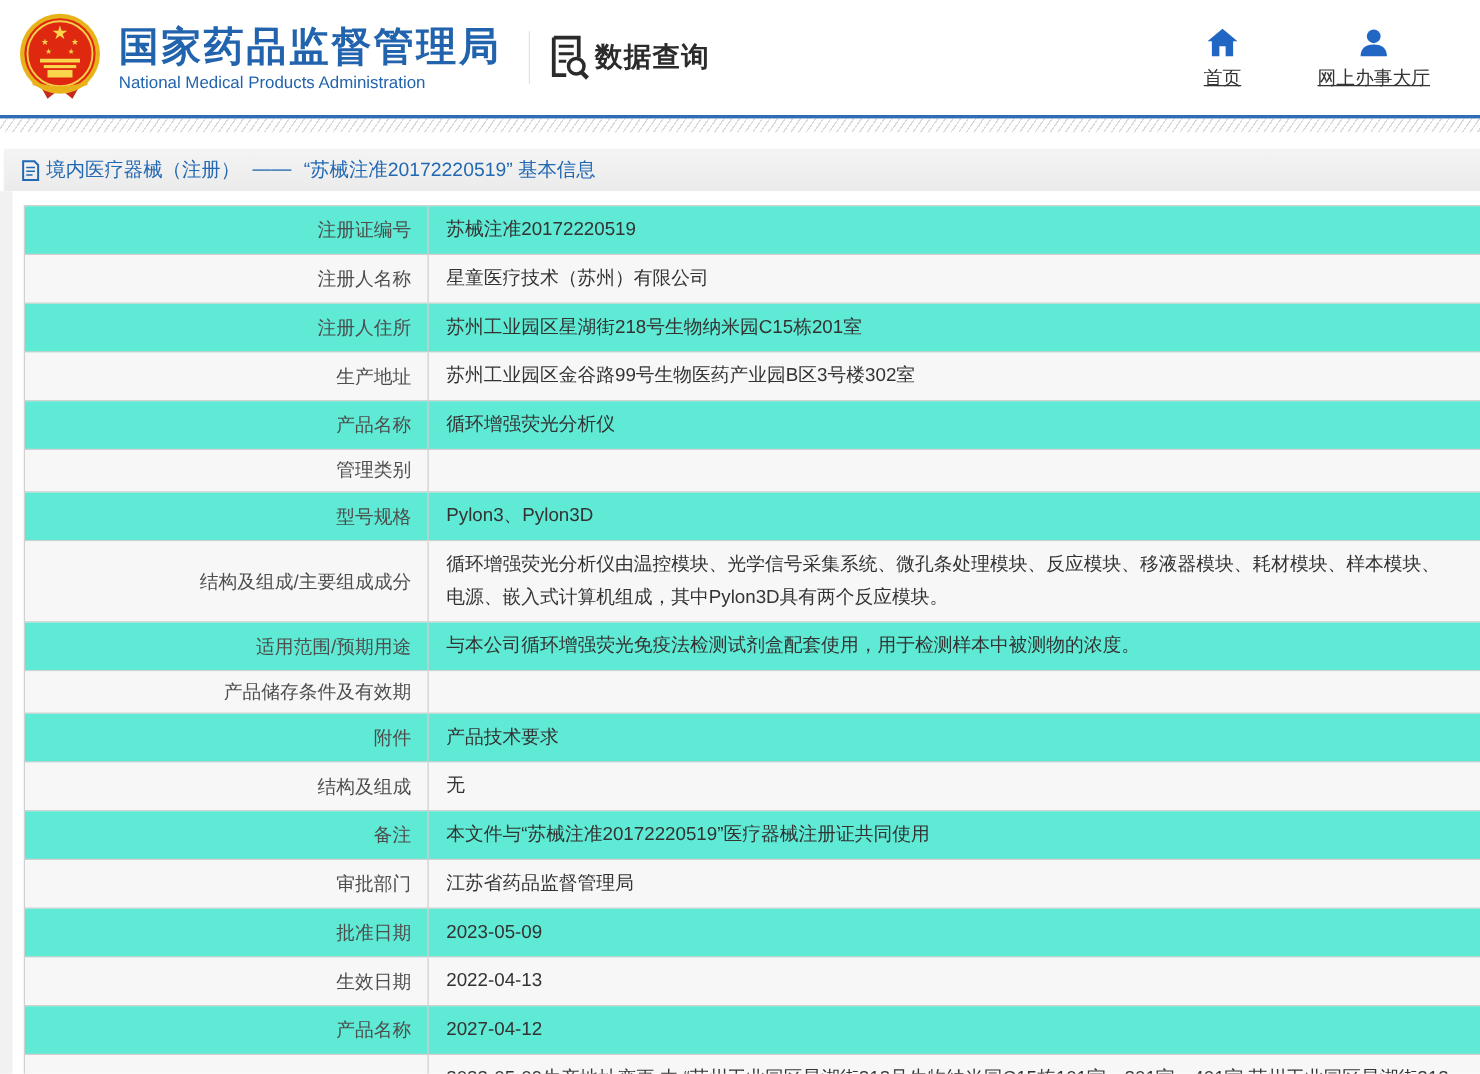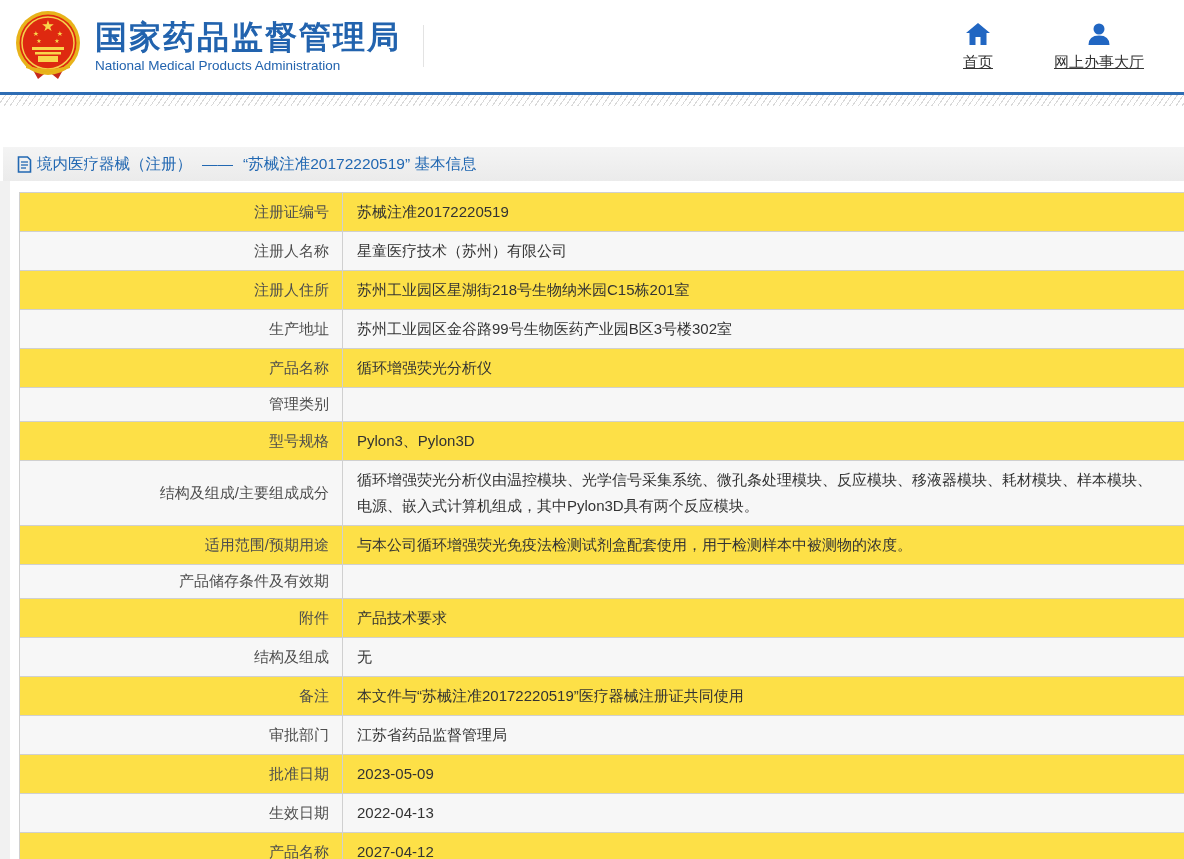--- a/index.html
+++ b/index.html
@@ -23,33 +23,33 @@
 
   
   .blue-rule { height:3px; background:#2e6db4; }
   .hatch { height:11px; background:#fff;
     background-image:repeating-linear-gradient(125deg,#fff 0 4px,#d9d9d9 4px 5px); }
 
   
   .crumb-gap { height:13px; background:#fff; }
   .breadcrumb { height:34px; margin-left:3px; background:linear-gradient(#f4f4f4,#ebebeb);
     display:flex; align-items:center; padding-left:14px; }
-  .breadcrumb, .breadcrumb a { color:#2268b2;margin-top:28px; }
+  .breadcrumb, .breadcrumb a { color:#2268b2; }
   .crumb-icon { width:15px; height:17px; margin-right:5px; }
   .crumb-text { font-size:15.5px; color:#2268b2; }
   .crumb-sep { margin:0 10px; font-size:15.5px; color:#2268b2; }
 
   
   .page-wrap { position:relative; background:#fff; }
   .left-strip { position:absolute; left:0; top:0; width:10px; height:707px; background:#f1f1f1; }
   .gap2 { height:11px; }
 
   
   .info-table { margin-left:19px; border-top:1px solid #d0d0d0; border-left:1px solid #d0d0d0; }
-  .row { display:flex; min-height:34px; border-bottom:1px solid #d0d0d0; background:#fde047; }
+  .row { display:flex; min-height:34px; border-bottom:1px solid #d0d0d0; background:#5eead4; }
   .row:nth-child(even) { background:#f7f7f7; }
   .cell-label { flex:0 0 323px; display:flex; align-items:center; justify-content:flex-end;
     padding:4px 13px 4px 6px; border-right:1px solid #d0d0d0;
     font-size:15px; color:#4d4d4d; text-align:right; }
   .cell-value { flex:1 1 auto; display:flex; align-items:center;
     padding:6px 24px 6px 14px; font-size:15px; color:#333; line-height:26px; }
 </style>
 </head>
 <body>
 
@@ -67,20 +67,31 @@
     <rect x="18" y="38" width="32" height="3" fill="#f9d64b"></rect>
     <rect x="21" y="43" width="26" height="2.5" fill="#f9d64b"></rect>
     <rect x="24" y="47" width="20" height="6" fill="#f9d64b"></rect>
     <path d="M12 56 Q34 64 56 56 L56 59 Q34 67 12 59 Z" fill="#e8b31a"></path>
   </svg>
   <div class="title-block">
     <div class="title-cn">国家药品监督管理局</div>
     <div class="title-en">National Medical Products Administration</div>
   </div>
   <div class="hdr-divider"></div>
+  <div class="data-query">
+    <svg class="dq-icon" viewBox="0 0 32 36">
+      <path d="M3 2 h20 v16 M3 2 v30 h10" fill="none" stroke="#2b2b2b" stroke-width="3"></path>
+      <line x1="7" y1="9" x2="19" y2="9" stroke="#2b2b2b" stroke-width="2.4"></line>
+      <line x1="7" y1="15" x2="19" y2="15" stroke="#2b2b2b" stroke-width="2.4"></line>
+      <line x1="7" y1="21" x2="13" y2="21" stroke="#2b2b2b" stroke-width="2.4"></line>
+      <circle cx="21" cy="25" r="6.2" fill="none" stroke="#2b2b2b" stroke-width="2.8"></circle>
+      <line x1="25.5" y1="30" x2="30" y2="34.5" stroke="#2b2b2b" stroke-width="3.4"></line>
+    </svg>
+    <span class="dq-label">数据查询</span>
+  </div>
   <div class="hdr-nav">
     <div class="nav-item">
       <svg viewBox="0 0 26 26">
         <path d="M13 2 L25 12 L21.5 12 L21.5 24 L15.5 24 L15.5 16 L10.5 16 L10.5 24 L4.5 24 L4.5 12 L1 12 Z" fill="#2166c2"></path>
       </svg>
       <span class="nav-label">首页</span>
     </div>
     <div class="nav-item">
       <svg viewBox="0 0 26 26">
         <circle cx="13" cy="8" r="5.5" fill="#2166c2"></circle>

